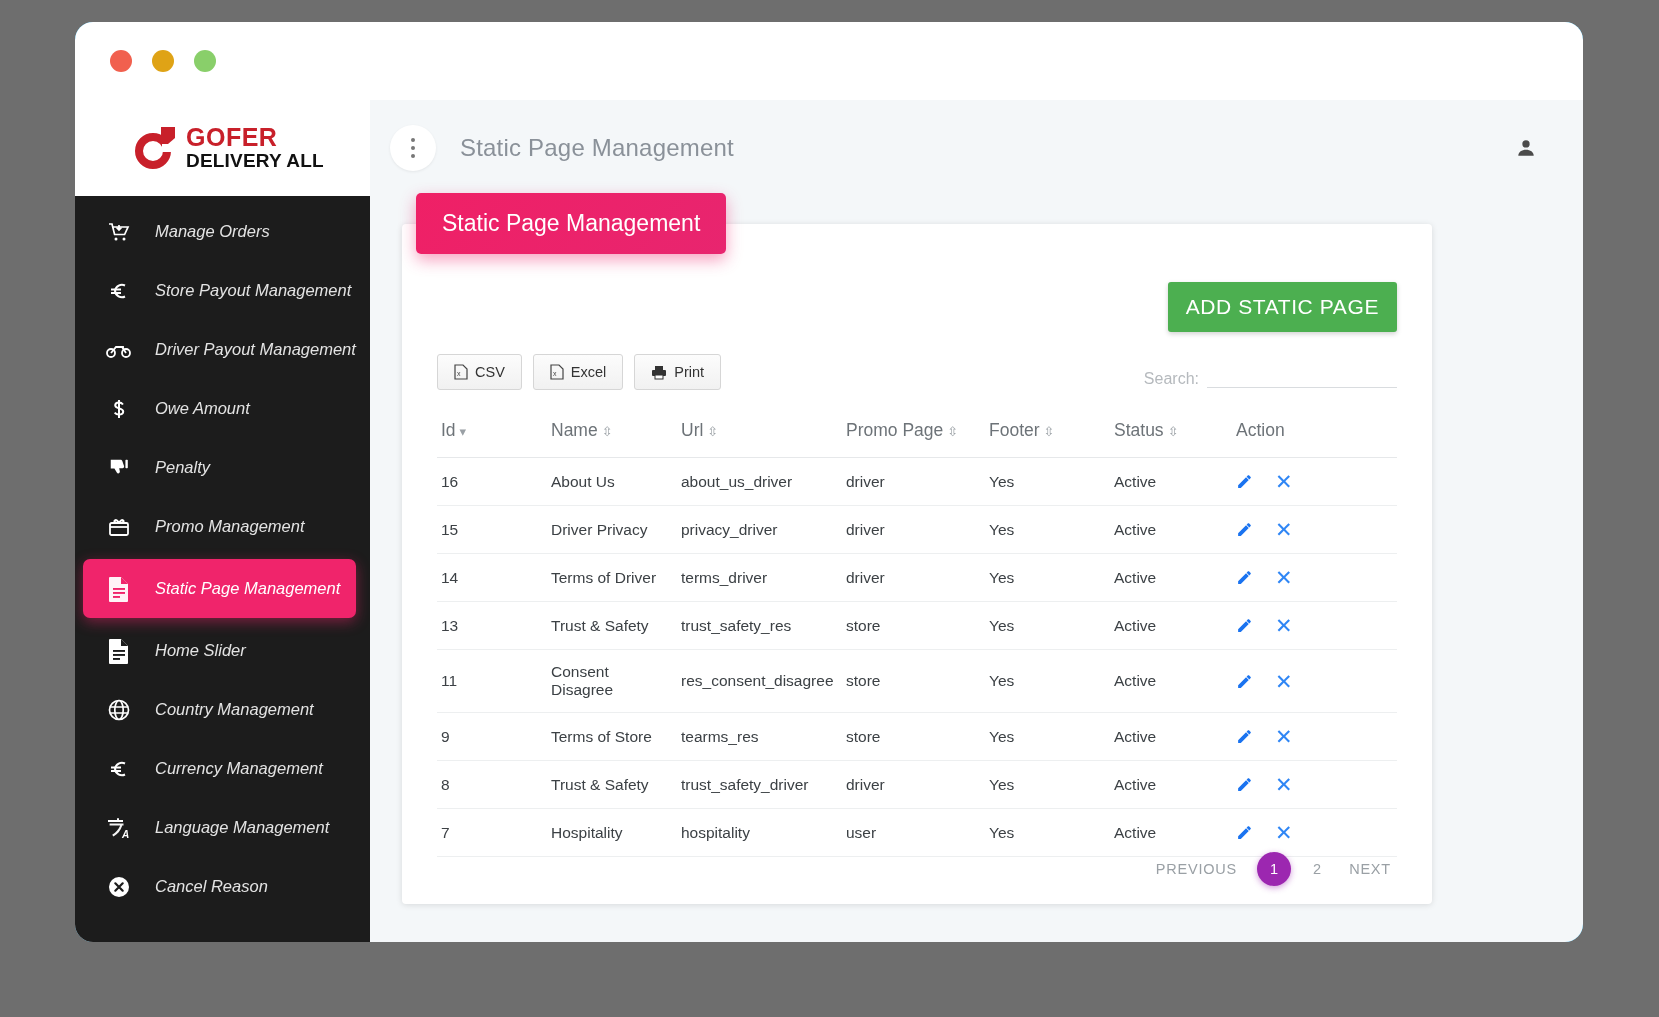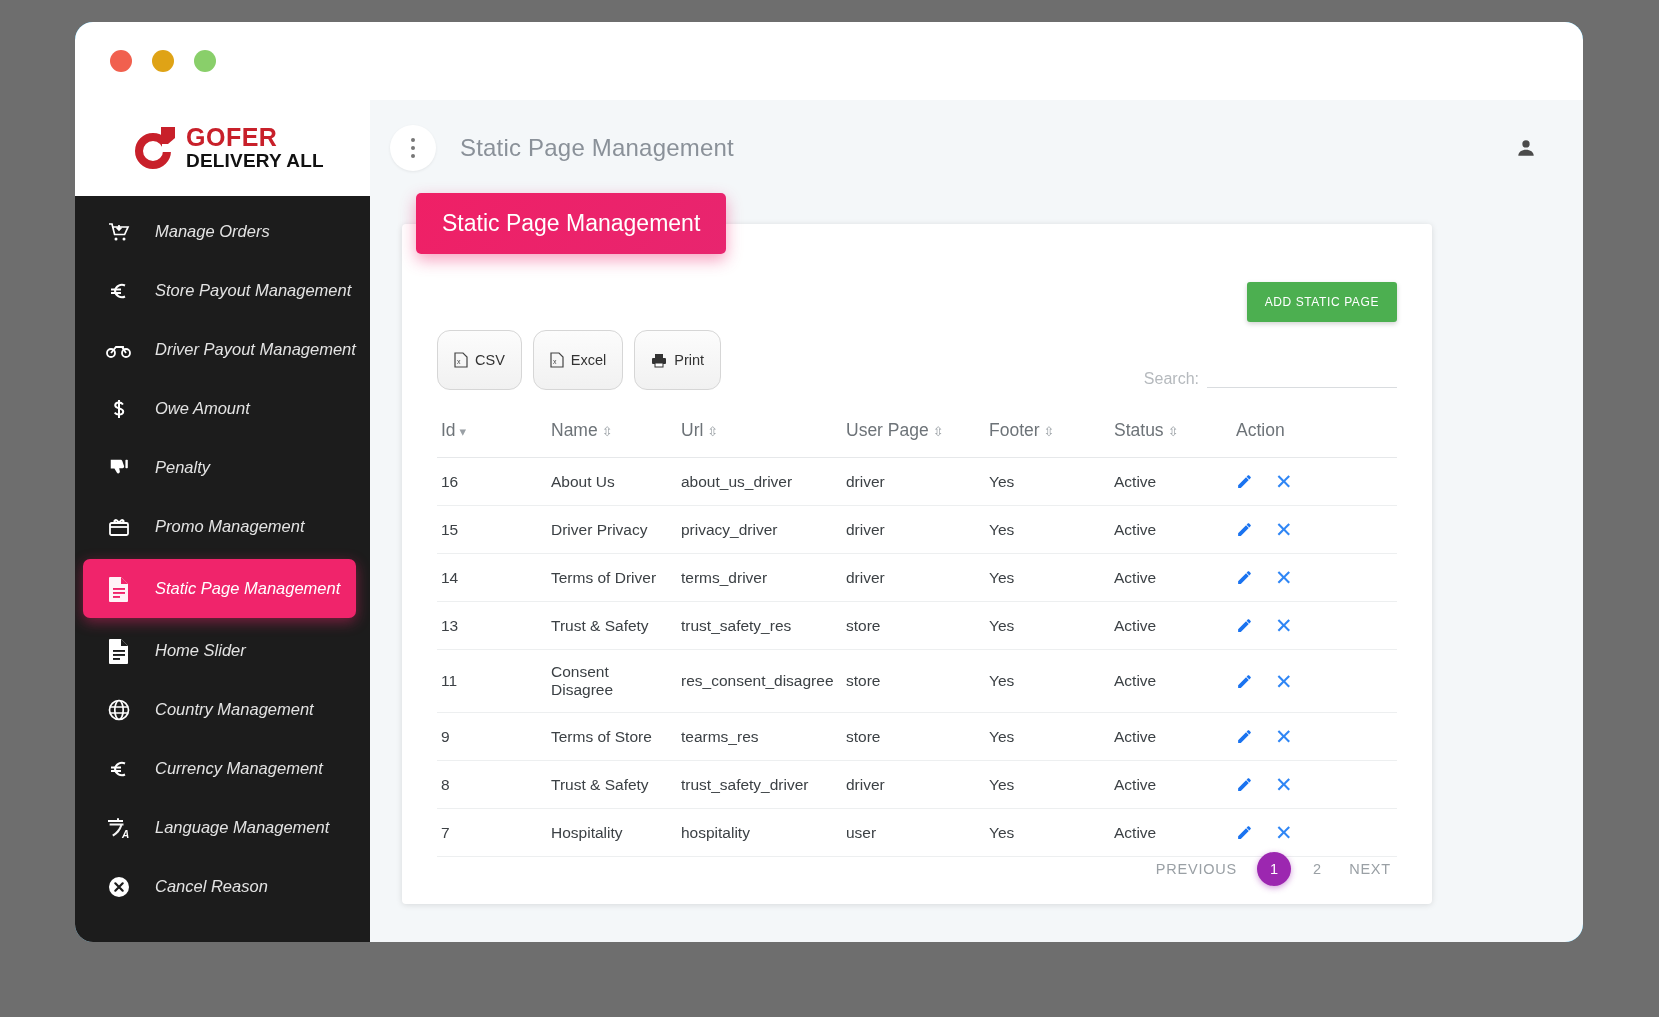--- a/index.html
+++ b/index.html
@@ -185,43 +185,43 @@
     white-space: nowrap;
   }
   .card-inner { padding: 58px 35px 0 35px; position: relative; height: 100%; }
 
   .add-btn {
     position: absolute;
     right: 35px; top: 58px;
     background: #4caf50;
     color: #fff;
     border: none;
-    font-size: 12px;
+    font-size: 21px;
     font-family: inherit;
     letter-spacing: 0.6px;
     padding: 13px 18px;
     border-radius: 3px;
     box-shadow: 0 2px 5px rgba(0,0,0,0.18);
     cursor: pointer;
   }
 
   .toolbar-row {
     display: flex;
     align-items: flex-end;
     margin-top: 60px;
     height: 48px;
   }
   .exp-btns { display: flex; gap: 11px; }
   .exp-btn {
     background: linear-gradient(#fcfcfc,#f1f1f1);
     border: 1px solid #d6d6d6;
-    border-radius: 13px;
+    border-radius: 3px;
     font-size: 14.5px;
     color: #333;
-    padding: 21px 16px;
+    padding: 9px 16px;
     display: flex; align-items: center; gap: 7px;
     font-family: inherit;
     cursor: pointer;
   }
   .toolbar-spacer { flex: 1; }
   .search-wrap { display: flex; align-items: flex-end; gap: 8px; padding-bottom: 2px; }
   .search-label { font-size: 16px; color: #b5b9bd; }
   .search-input {
     width: 190px;
     border: none;
@@ -520,21 +520,21 @@
               <input class="search-input" type="text" value="" style="">
             </div>
           </div>
 
           <table>
             <thead>
               <tr>
                 <th><span>Id</span><span class="sortico">▾</span></th>
                 <th><span>Name</span><span class="sortico">⇳</span></th>
                 <th><span>Url</span><span class="sortico">⇳</span></th>
-                <th><span>User Page</span><span class="sortico">⇳</span></th>
+                <th><span>Promo Page</span><span class="sortico">⇳</span></th>
                 <th><span>Footer</span><span class="sortico">⇳</span></th>
                 <th><span>Status</span><span class="sortico">⇳</span></th>
                 <th><span>Action</span></th>
               </tr>
             </thead>
             <tbody id="tbody">
                 <tr>
                   <td class="c-id">16</td>
                   <td class="c-name">About Us</td>
                   <td class="c-url">about_us_driver</td>

